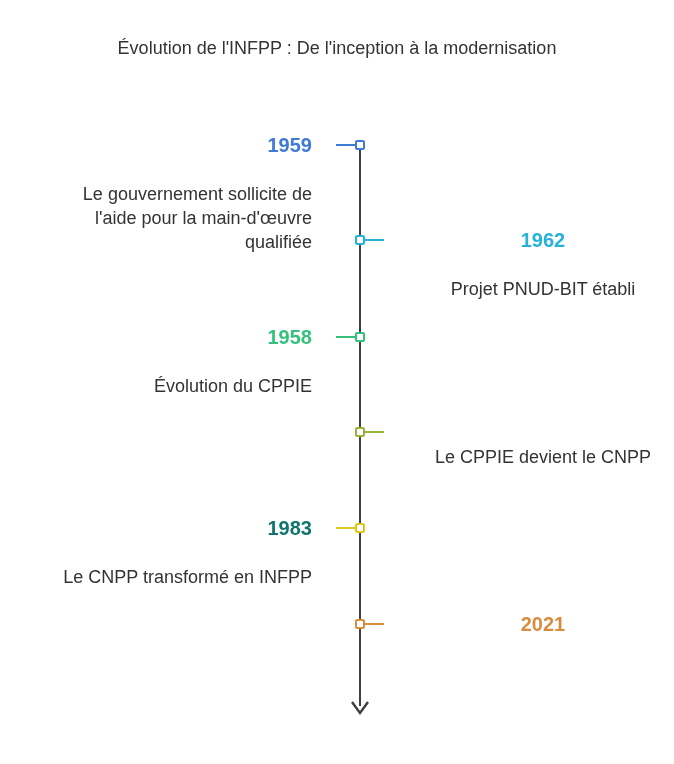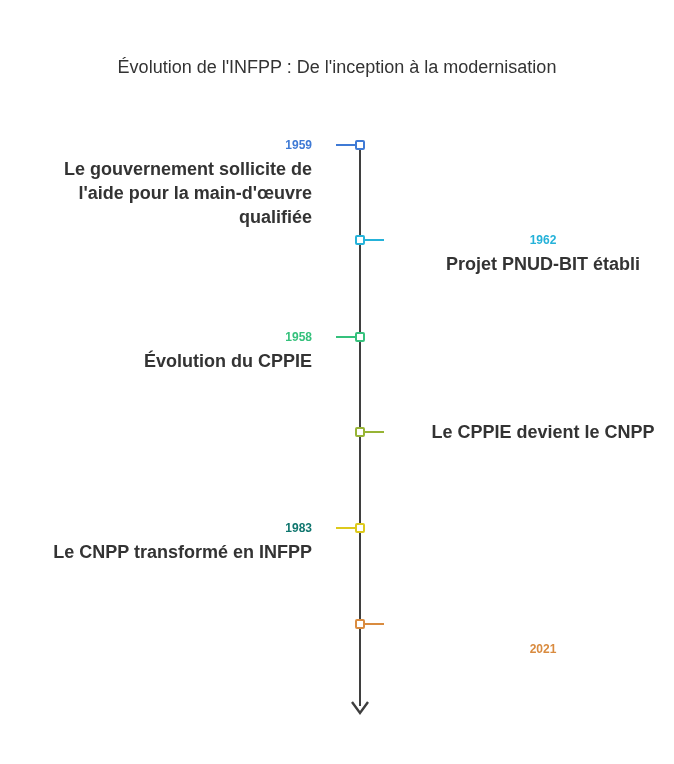--- a/index.html
+++ b/index.html
@@ -10,21 +10,21 @@
   }
   .canvas {
     position: relative;
     width: 674px;
     height: 764px;
     background: #ffffff;
     overflow: hidden;
   }
   .title {
     position: absolute;
-    top: 55px;
+    top: 36px;
     left: 0;
     width: 100%;
     text-align: center;
     font-size: 18px;
     line-height: 24px;
     font-weight: 500;
     color: #333333;
   }
   .axis {
     position: absolute;
@@ -36,30 +36,29 @@
   }
   .arrowhead {
     position: absolute;
     left: 349px;
     top: 699px;
   }
   .ev {
     position: absolute;
   }
   .ev .year {
-    font-size: 12px;
+    font-size: 20px;
     line-height: 24px;
     font-weight: 700;
   }
   .ev .desc {
-    margin-top: 0;
+    margin-top: 25px;
     font-size: 18px;
     line-height: 24px;
     color: #333333;
-    font-weight: bold;
   }
   .ev.left  { right: 362px; text-align: right; }
   .ev.right { left: 413px;  text-align: center;  }
   .connector {
     position: absolute;
     width: 19px;
     height: 2px;
   }
   .node {
     position: absolute;
@@ -112,18 +111,18 @@
   <div class="node" style="top: 427px; border-color: rgb(151, 180, 53);"></div>
 
   <div class="ev left" style="top:516px; width:300px;">
     <div class="year" style="color: #0f766e;">1983</div>
     <div class="desc">Le CNPP transformé en INFPP</div>
   </div>
   <div class="connector" style="top: 527px; left: 336px; background: rgb(221, 201, 28);"></div>
   <div class="node" style="top: 523px; border-color: rgb(221, 201, 28);"></div>
 
   <div class="ev right" style="top:612px; width:260px;">
-    <div class="year" style="color: rgb(217, 139, 63); margin-top: 25px;">2021</div>
+    <div class="year" style="color: rgb(217, 139, 63);">2021</div>
   </div>
   <div class="connector" style="top: 623px; left: 365px; background: rgb(217, 139, 63);"></div>
   <div class="node" style="top: 619px; border-color: rgb(217, 139, 63);"></div>
 
 </div>
 
 </body></html>

